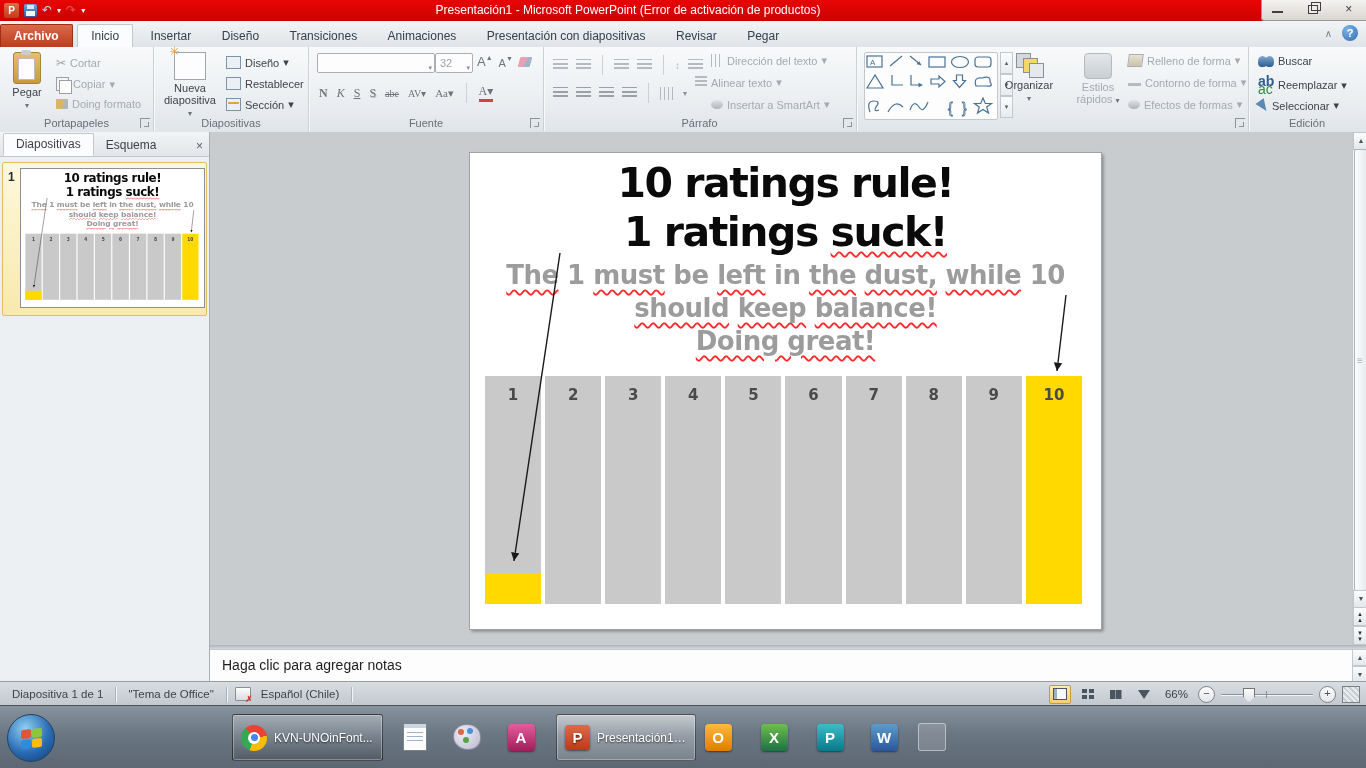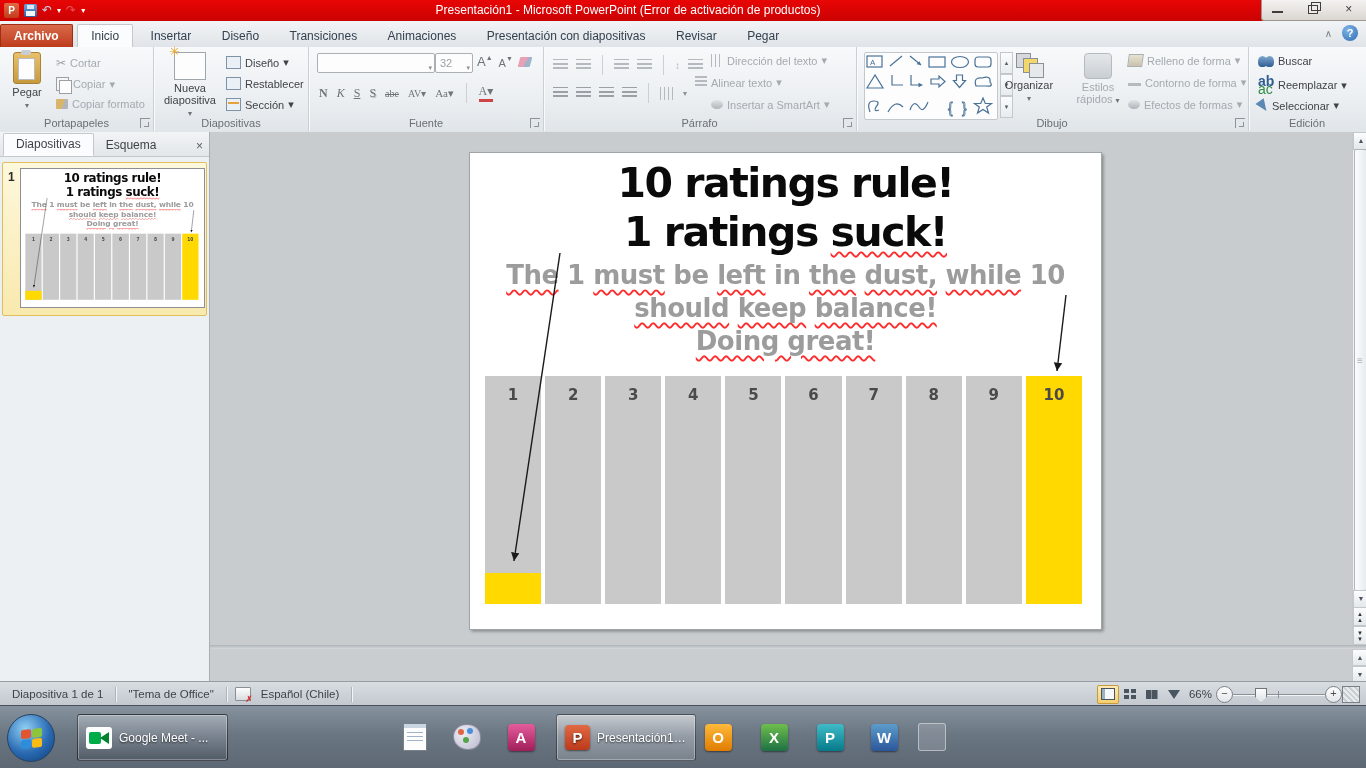--- a/index.html
+++ b/index.html
@@ -146,21 +146,21 @@
   #notes span{display:block;margin:7px 0 0 12px;font-size:14px;color:#1E1E1E;}
   
   #statusbar{position:absolute;left:0;top:681px;width:1366px;height:24px;
              background:linear-gradient(#D8DDE2,#C2C8CE);border-top:1px solid #989DA3;
              display:flex;align-items:center;font-size:11.5px;color:#3F4348;}
   .ssep{width:1px;height:15px;background:#AEB3B8;box-shadow:1px 0 0 #F2F4F6;margin:0 8px;}
   .sitem{padding:0 4px;white-space:nowrap;}
   .spell{width:14px;height:12px;background:linear-gradient(#FDFDFD,#D8DCE0);border:1px solid #8A8F94;
          border-radius:1px;position:relative;margin-right:6px;display:inline-block;vertical-align:-2px;}
   .spell:after{content:"✗";position:absolute;right:-3px;bottom:-4px;color:#D22;font-size:9px;font-weight:bold;}
-  #sright{margin-left:auto;display:flex;align-items:center;gap:0;padding-right:6px;}
+  #sright{margin-left:auto;display:flex;align-items:center;gap:6px;padding-right:6px;}
   .vbtn{width:20px;height:17px;border:1px solid transparent;display:flex;align-items:center;justify-content:center;}
   .vbtn.sel{background:linear-gradient(#FDEBB6,#F6CE6E);border:1px solid #C79A3C;border-radius:2px;}
   .vg{width:12px;height:10px;border:1px solid #4A5560;position:relative;background:#F6F8FA;}
   .vg.norm:before{content:"";position:absolute;left:0;top:0;bottom:0;width:3px;background:#9AB0C4;}
   .vg.sort{border:none;background:
      linear-gradient(#4A5560,#4A5560) 0 0/5px 4px no-repeat,
      linear-gradient(#4A5560,#4A5560) 7px 0/5px 4px no-repeat,
      linear-gradient(#4A5560,#4A5560) 0 6px/5px 4px no-repeat,
      linear-gradient(#4A5560,#4A5560) 7px 6px/5px 4px no-repeat;}
   .vg.read{border:none;background:linear-gradient(#4A5560,#4A5560) 0 1px/5.5px 9px no-repeat,
@@ -271,21 +271,21 @@
         <span class="scis">✂</span>
         <span>Cortar</span>
       </div>
       <div class="srow gray" style="left:56px;top:30px">
         <span class="copyic"></span>
         <span>Copiar</span>
         <span class="dd">▾</span>
       </div>
       <div class="srow gray" style="left:56px;top:51px">
         <span class="brushic"></span>
-        <span>Copiar formato</span>
+        <span>Doing formato</span>
       </div>
       <div class="glabel">Portapapeles</div>
       <div class="dlg"></div>
     </div>
 
     <div class="rgroup" style="left:154px;width:154px">
       <div class="bigbtn" style="left:8px;top:5px;width:56px">
         <div class="newslideic"></div>
         <div>Nueva</div>
         <div>
@@ -433,21 +433,20 @@
       <div class="srow gray" style="left:272px;top:29px">
         <span class="outlic"></span>
         <span>Contorno de forma</span>
         <span class="dd">▾</span>
       </div>
       <div class="srow gray" style="left:272px;top:51px">
         <span class="effic"></span>
         <span>Efectos de formas</span>
         <span class="dd">▾</span>
       </div>
-      <div class="glabel">Dibujo</div>
       <div class="dlg"></div>
     </div>
 
     <div class="rgroup" style="left:1248px;width:118px;border-right:none">
       <div class="srow" style="left:10px;top:8px">
         <span class="binoc"></span>
         <span>Buscar</span>
       </div>
       <div class="srow" style="left:10px;top:30px">
         <span class="replic"><b>ab</b><br><i>ac</i></span>
@@ -598,20 +597,23 @@
     <div class="sbtn" style="position:absolute;top:458px">▼</div>
     <div class="dblbtn" style="position:absolute;top:475px">▲<br>▲</div>
     <div class="dblbtn" style="position:absolute;top:494px">▼<br>▼</div>
   </div>
   <div id="nscroll">
     <div class="sbtn" style="height:15px">▲</div>
     <div class="sbtn" style="height:15px">▼</div>
   </div>
 
   <div id="notesdiv"></div>
+  <div id="notes">
+    <span>Haga clic para agregar notas</span>
+  </div>
 
   <div id="statusbar">
     <span class="sitem" style="margin-left:8px">Diapositiva 1 de 1</span>
     <span class="ssep"></span>
     <span class="sitem">"Tema de Office"</span>
     <span class="ssep"></span>
     <span class="spell"></span>
     <span class="sitem">Español (Chile)</span>
     <span class="ssep"></span>
     <div id="sright">
@@ -642,23 +644,23 @@
   <div id="taskbar">
     <div id="orb">
       <div class="flag">
           <i></i>
           <i></i>
           <i></i>
           <i></i>
         </div>
     </div>
 
-    <div class="tbtn" style="left:77px;width:151px">
-      <span class="meeticon"></span>
-      <span class="lab">Google Meet - ...</span>
+    <div class="tbtn" style="left:232px;width:151px">
+      <span class="chromeicon"></span>
+      <span class="lab">KVN-UNOinFont...</span>
     </div>
 
     <div class="tico" style="left:400px">
         <span class="notepadicon"></span>
       </div>
     <div class="tico" style="left:452px">
         <span class="painticon"></span>
       </div>
     <div class="tico" style="left:506px">
         <span class="sq" style="background:linear-gradient(#E55C9C,#A01E5A)">A</span>

